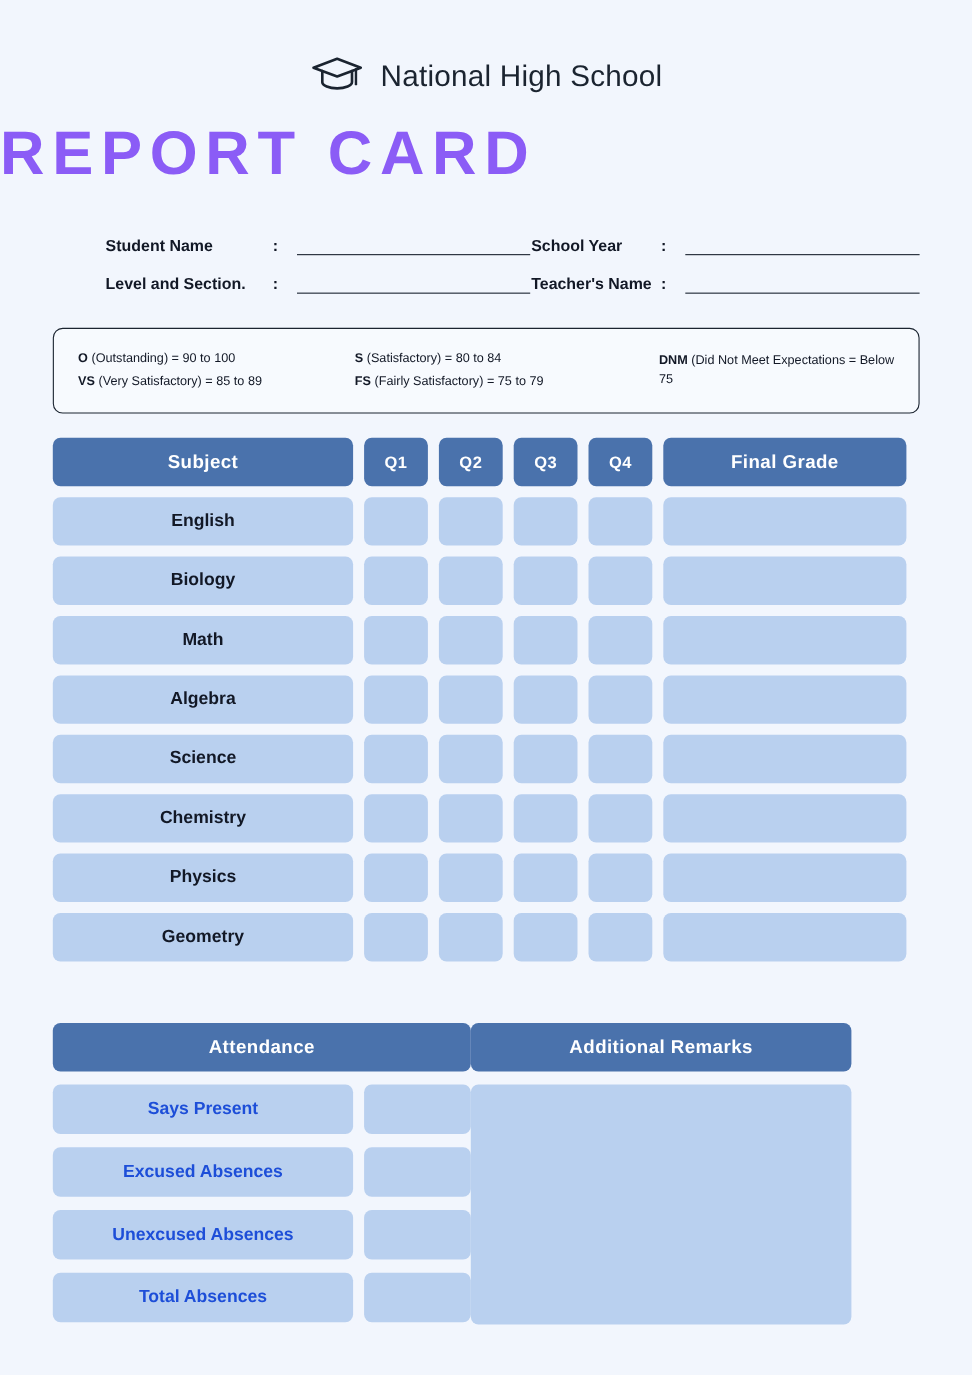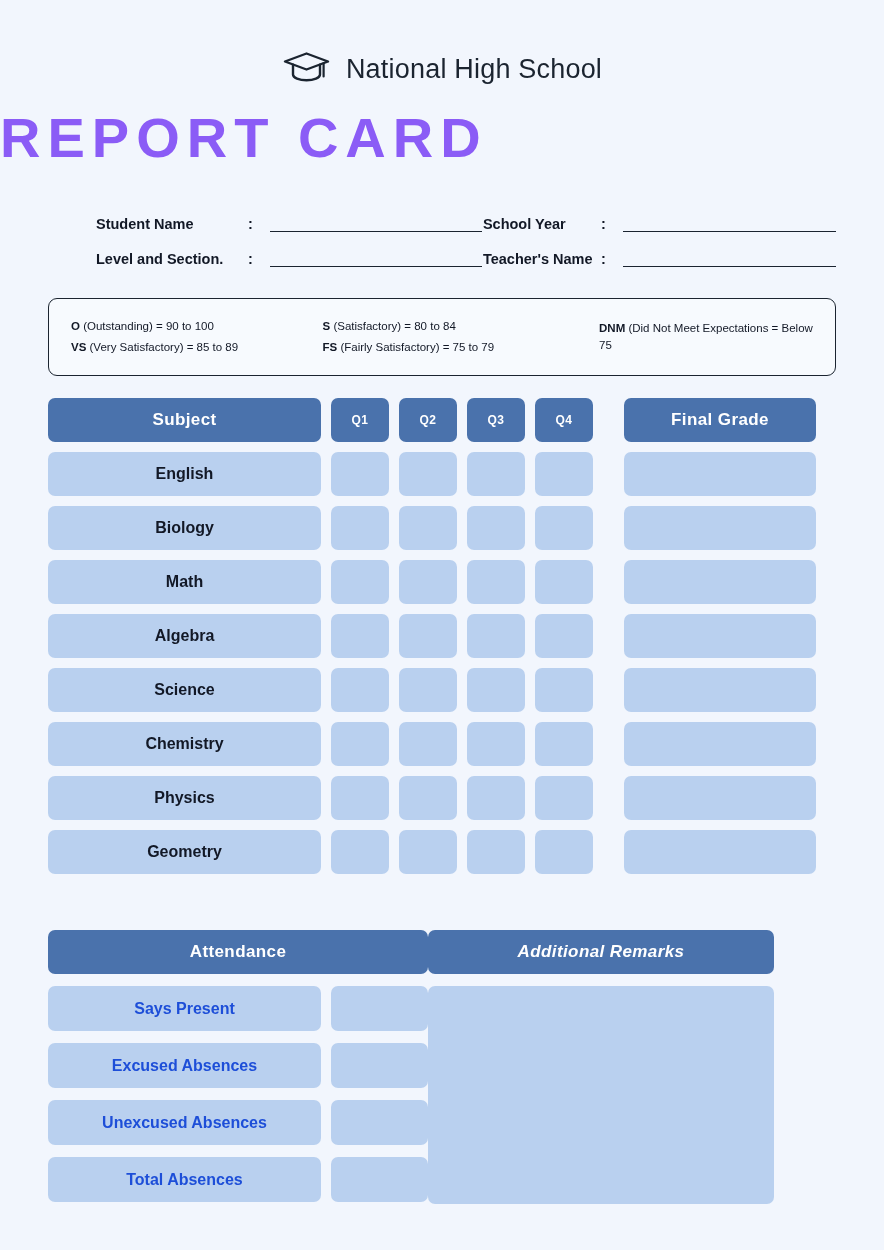--- a/index.html
+++ b/index.html
@@ -112,46 +112,46 @@
   }
   .cell {
     border-radius: 7px;
     display: flex;
     align-items: center;
     justify-content: center;
     height: 44px;
   }
   .cell.subject  { width: 273px; }
   .cell.q        { width: 58px; }
-  .cell.final    { width: 192px; margin-left: 21px; }
+  .cell.final    { width: 221px; }
   .head {
     background: #4a72ac;
     color: #ffffff;
     font-size: 17px;
     font-weight: 700;
     letter-spacing: 0.4px;
   }
-  .head.q { font-size: 12px; }
+  .head.q { font-size: 15px; }
   .body-cell {
     background: #b9d0ef;
     color: #121826;
     font-size: 16px;
     font-weight: 700;
   }
 
   
   .bottom {
     position: absolute;
     left: 48px;
     top: 930px;
     width: 788px;
     display: flex;
   }
   .attendance { width: 380px; }
-  .remarks    { width: 346px; font-style: italic; }
+  .remarks    { width: 346px; }
 
   .bar {
     height: 44px;
     border-radius: 7px;
     background: #4a72ac;
     color: #ffffff;
     font-size: 17px;
     font-weight: 700;
     display: flex;
     align-items: center;

